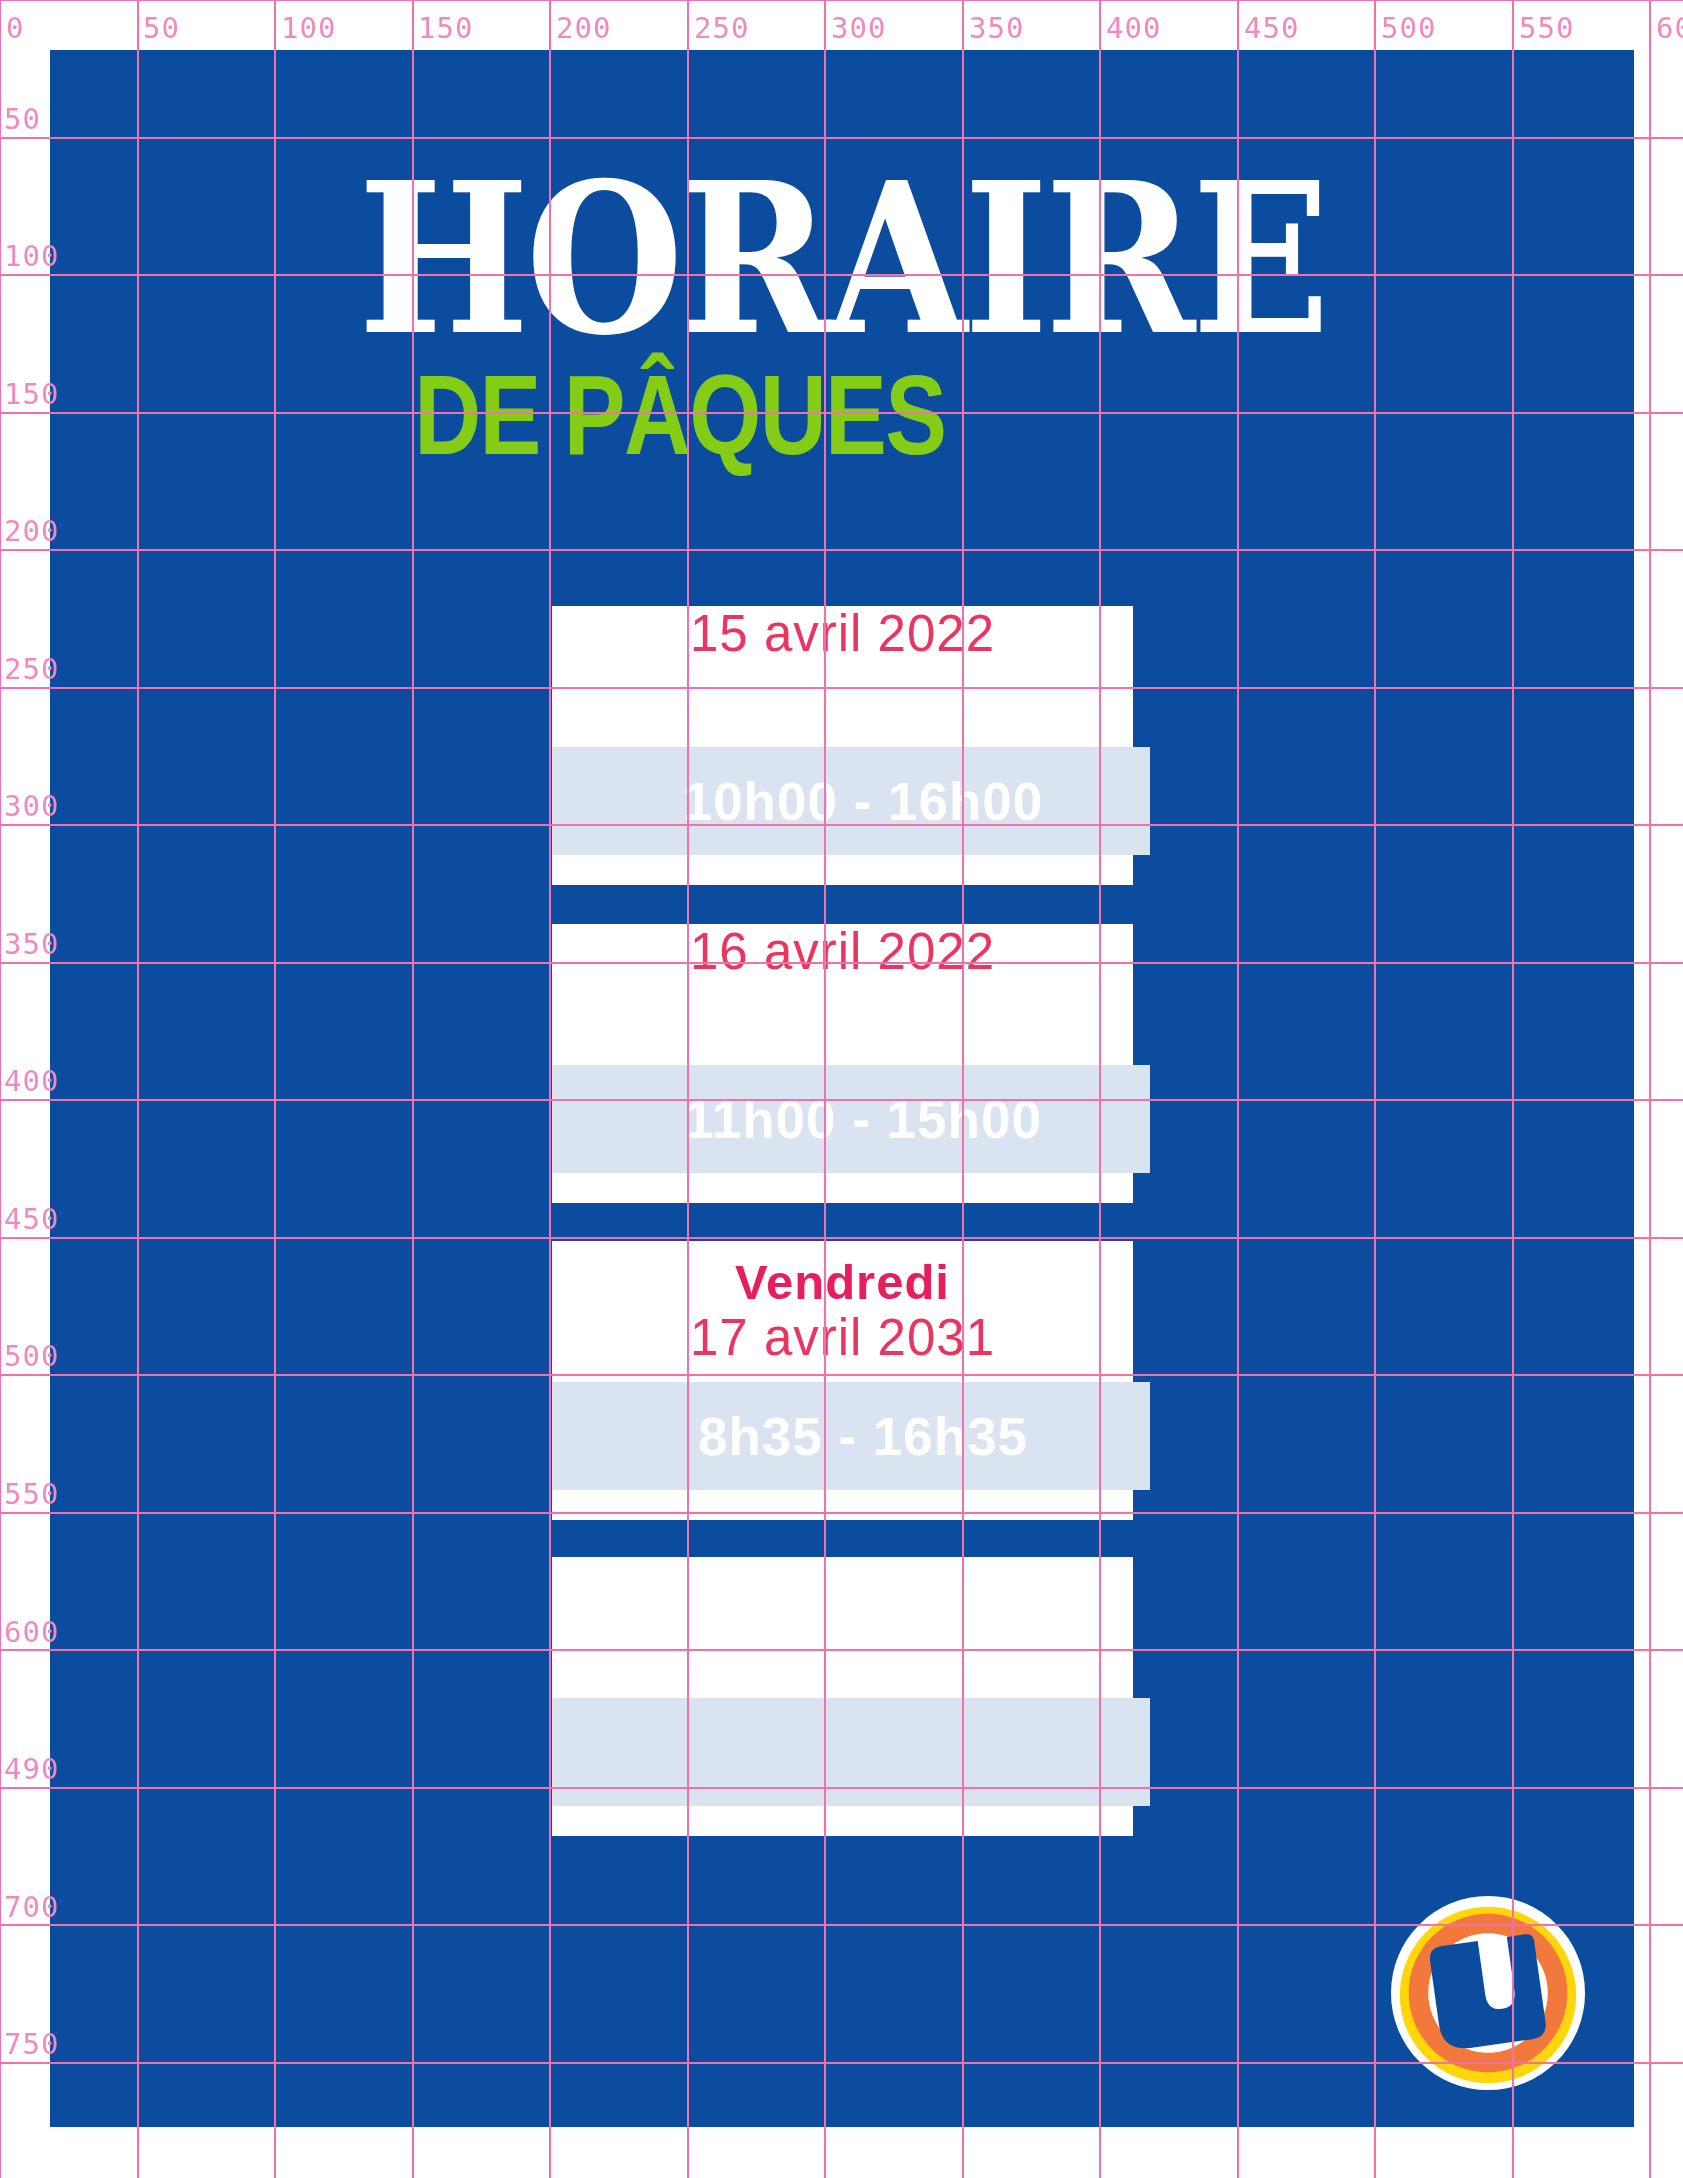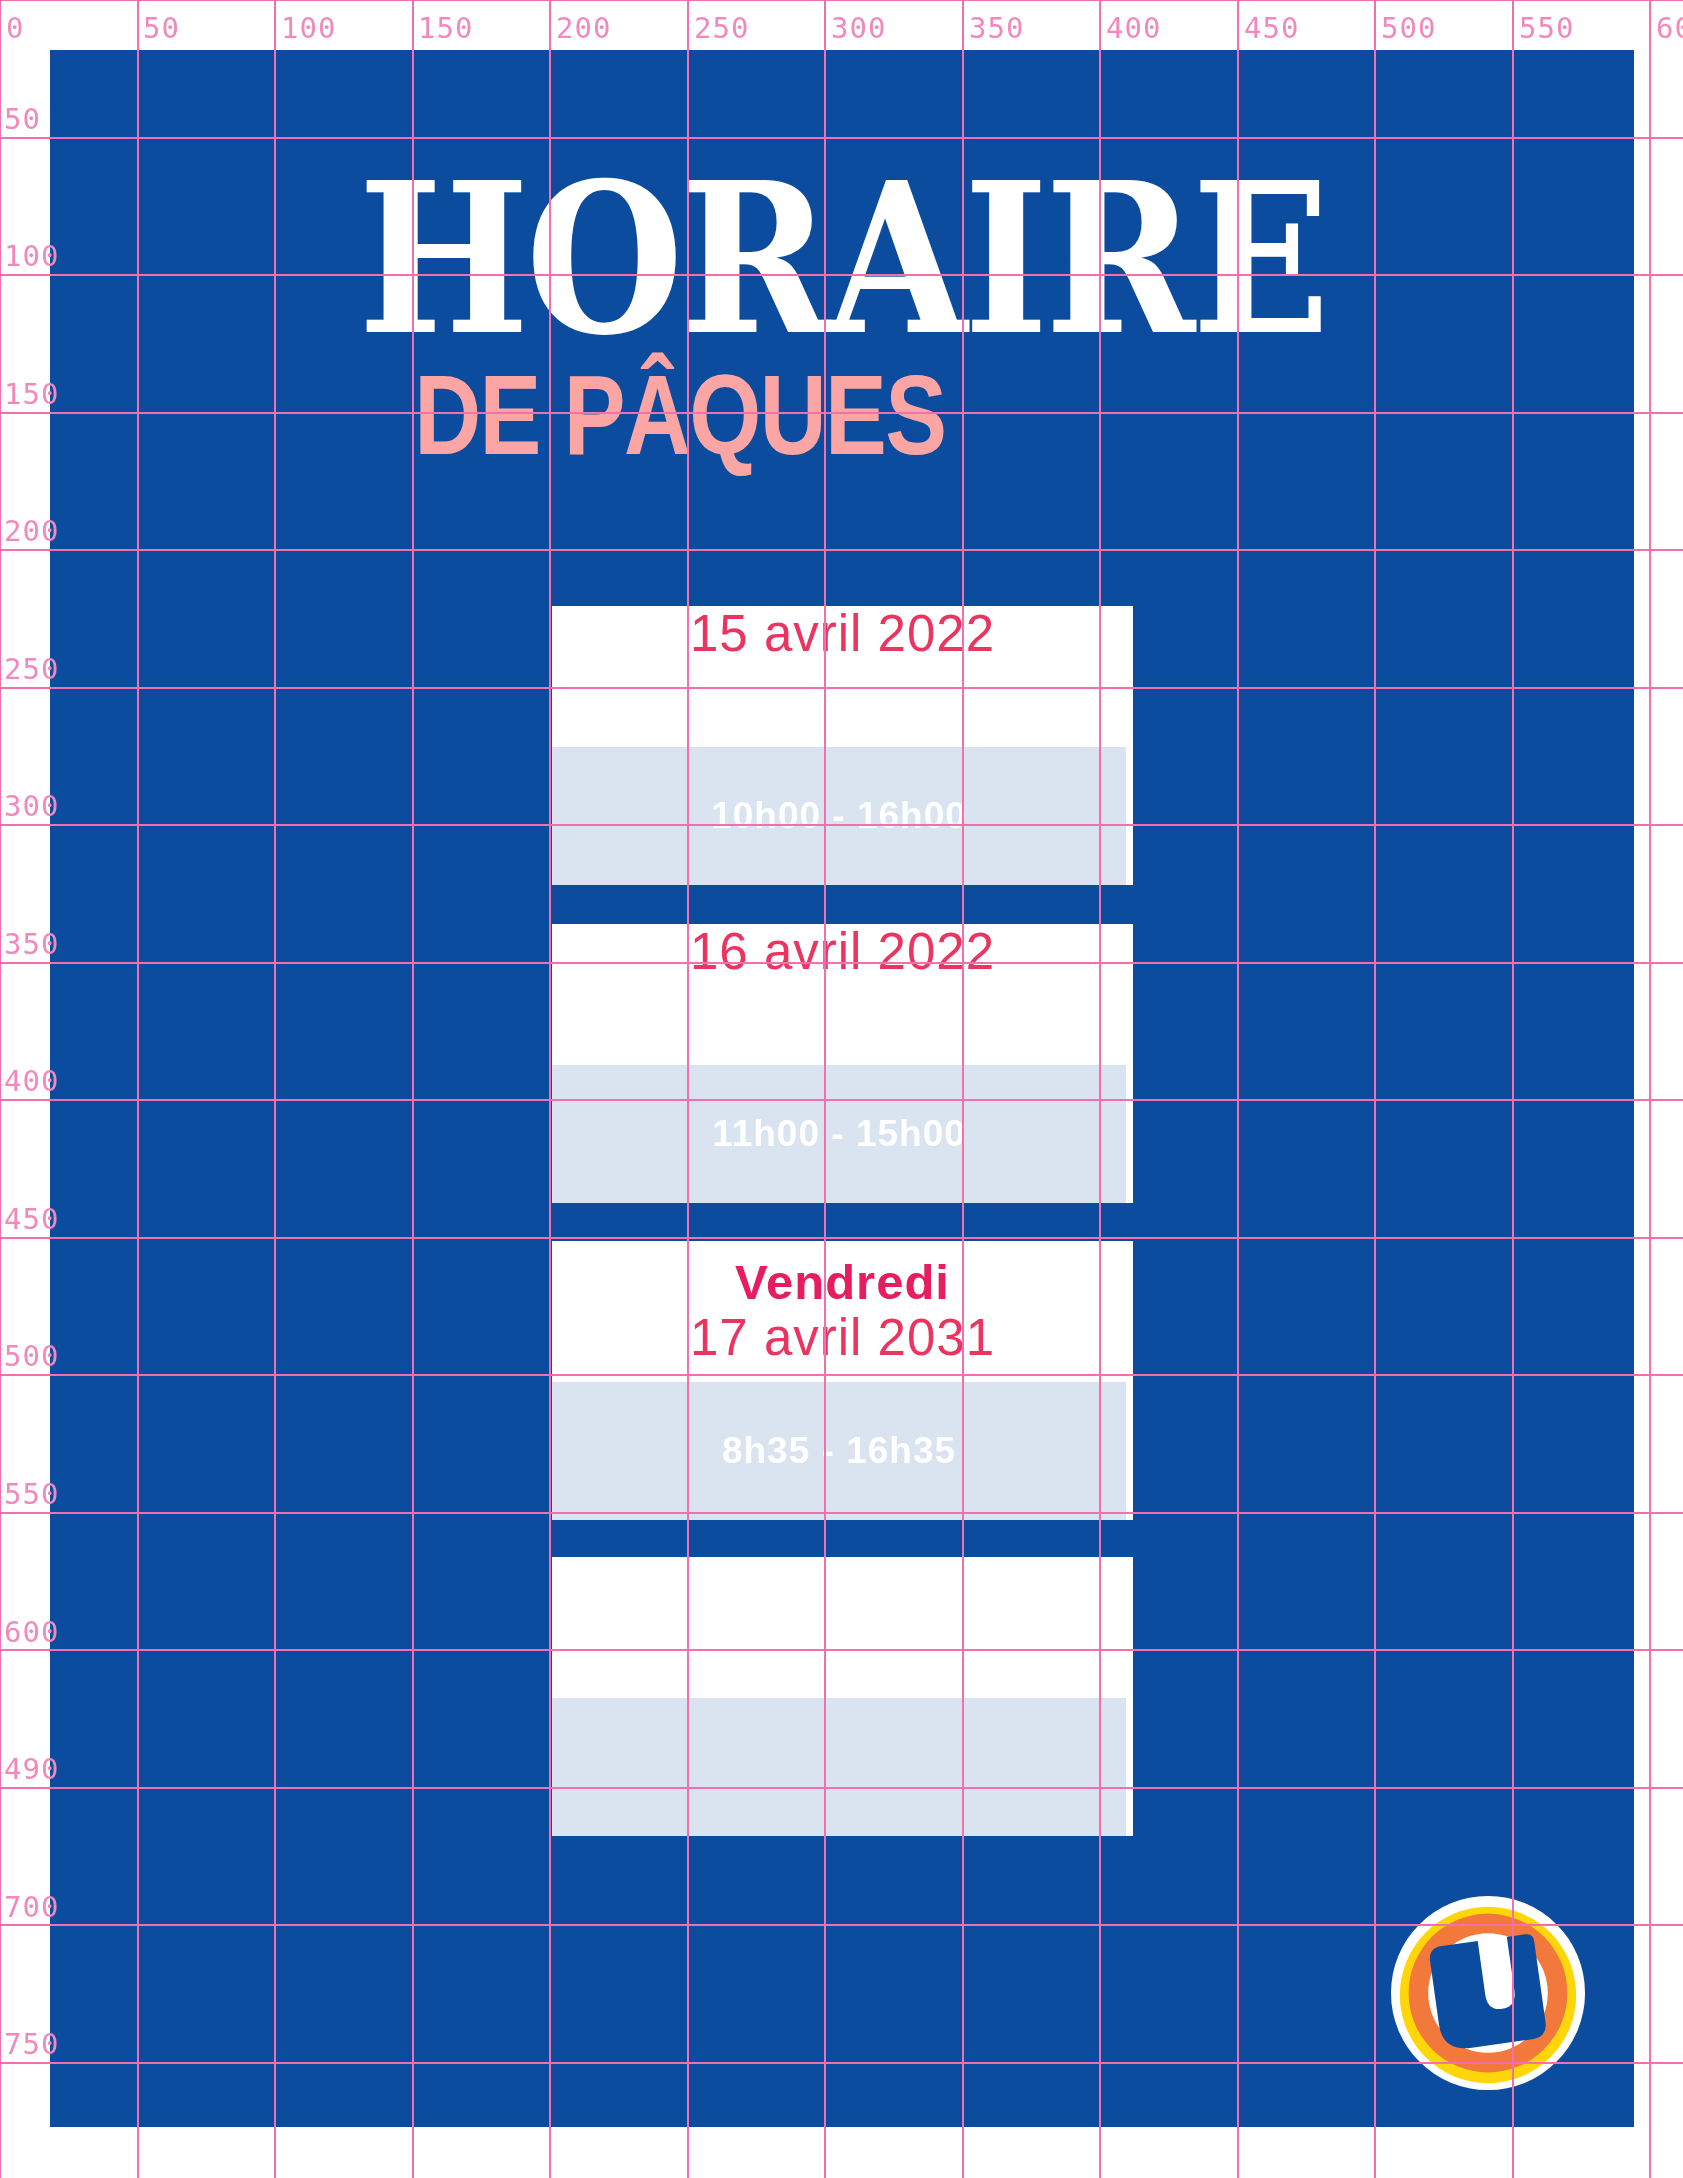--- a/index.html
+++ b/index.html
@@ -16,43 +16,43 @@
     background:var(--poster-blue,#0c4c9e);
   }
   .title-wrap{
     position:absolute;left:0;top:105px;width:1584px;text-align:center;
     line-height:1;font-family:"DejaVu Serif",serif;font-weight:bold;
     font-size:208px;color:#ffffff;white-space:nowrap;
   }
   .title-wrap .squeeze{display:inline-block;transform:scaleX(0.87);transform-origin:50% 50%;letter-spacing:-4px;}
   .subtitle-wrap{
     position:absolute;left:0;top:309px;width:1260px;text-align:center;
-    line-height:1;font-weight:bold;font-size:113px;color:#fca5a5;white-space:nowrap;
+    line-height:1;font-weight:bold;font-size:113px;color:#84cc16;white-space:nowrap;
   }
   .subtitle-wrap .squeeze{display:inline-block;transform:scaleX(0.82);transform-origin:50% 50%;letter-spacing:-2px;}
 
   
   .card{
     position:absolute;left:502px;width:581px;height:279px;
     background:var(--card-bg,#ffffff);
   }
   .card.c0{top:556px}.card.c1{top:874px}.card.c2{top:1191px}.card.c3{top:1507px}
   .card .day{
     padding-top:15px;text-align:center;font-weight:bold;font-size:49px;line-height:1.1;
     color:var(--day-color,#e61d5e);letter-spacing:1px;min-height:53px;box-sizing:border-box;
   }
   .card .date{
     margin-top:0;text-align:center;font-size:51px;line-height:1.1;font-weight:normal;
     color:var(--date-color,#ea3560);letter-spacing:1px;
   }
   .card .band{
-    position:absolute;left:0;top:141px;width:574px;height:138px;
+    position:absolute;left:0;top:141px;width:574px;height:108px;
     background:var(--band-bg,#dae3f0);
     display:flex;align-items:center;justify-content:center;
-    font-weight:bold;font-size:37px;color:var(--hours-color,#ffffff);letter-spacing:1px;
+    font-weight:bold;font-size:53px;color:var(--hours-color,#ffffff);letter-spacing:1px;padding-left:24px;
   }
 
   
   .logo{position:absolute;left:1340px;top:1845px;width:196px;height:196px;}
 
   
   .grid{position:absolute;left:0;top:0;width:1683px;height:2178px;pointer-events:none;}
   .vline{position:absolute;top:0;width:2px;height:2178px;background:var(--line-color,#f170ad);}
   .hline{position:absolute;left:0;height:2px;width:1683px;background:var(--line-color,#f170ad);}
   .rlabel{

